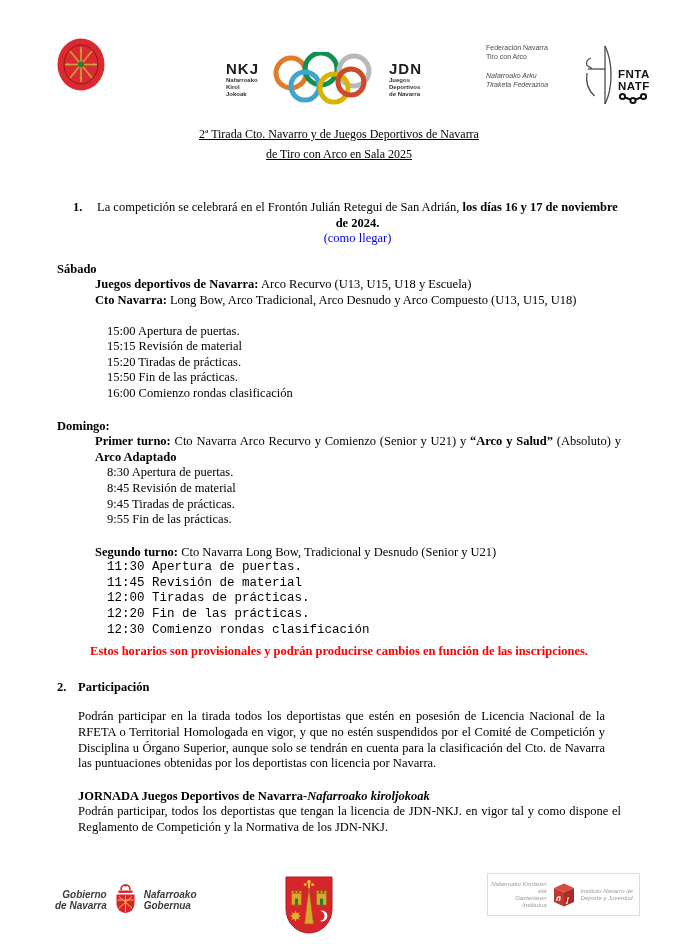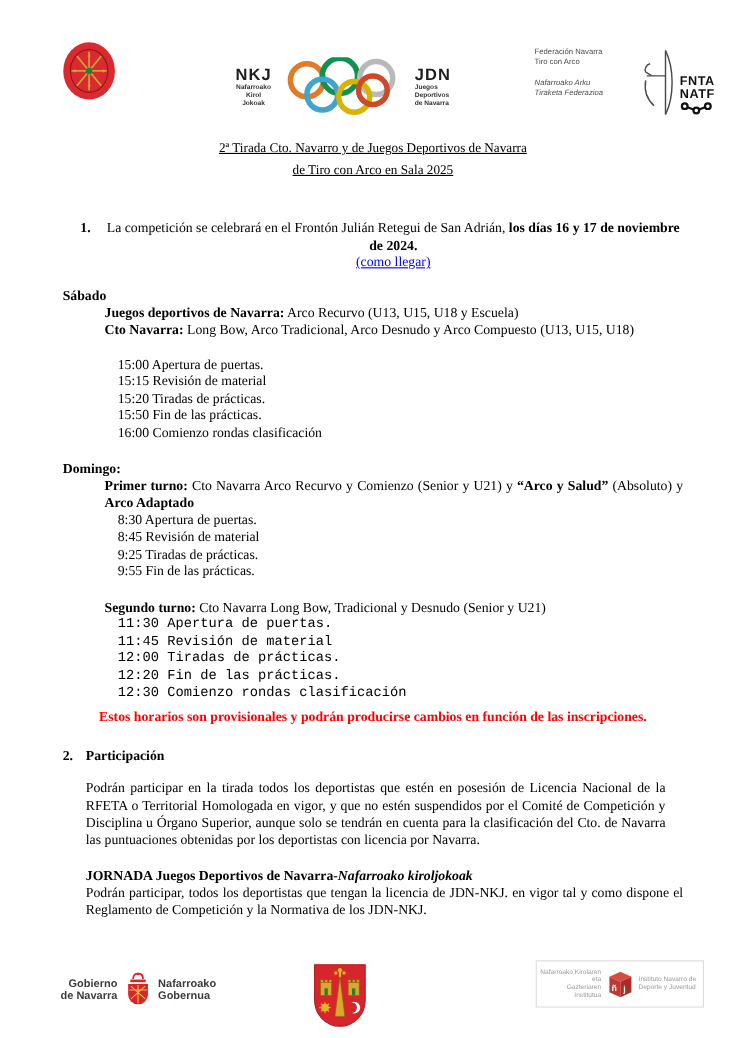--- a/index.html
+++ b/index.html
@@ -9,48 +9,48 @@
     background:#fff; overflow:hidden; color:#000;
     font-family:"Liberation Serif", serif;
     font-size:12.5px; line-height:15.6px;
   }
   
   .hdr-round { position:absolute; left:57px; top:38px; }
   .hdr-center { position:absolute; left:214px; top:52px; display:flex; align-items:center; gap:9px;
                 font-family:"Liberation Sans", sans-serif; }
   .abbr { font-weight:bold; font-size:15px; letter-spacing:1px; color:#1d1d1d; line-height:16px; }
   .tiny { font-weight:bold; font-size:6px; line-height:7px; color:#333; }
-  .nkj-block { text-align:center; }
+  .nkj-block { text-align:left;margin-left:12px; }
   .jdn-block { text-align:left; }
   .hdr-fnta { position:absolute; left:486px; top:44px; display:flex; align-items:flex-start; gap:5px;
               font-family:"Liberation Sans", sans-serif; }
   .fnta-text { font-size:7px; line-height:8.5px; color:#4a4a4a; width:88px; }
   .fnta-gap { height:11px; }
   .it { font-style:italic; }
   .fnta-abbr { font-weight:bold; font-size:11.5px; line-height:12px; color:#111; margin-top:24px; letter-spacing:.5px; }
   
   .content { position:absolute; left:57px; top:124px; width:564px; }
   .title { text-align:center; font-size:12px; line-height:20px; }
   .title span { text-decoration:underline; }
   .intro { display:flex; margin-top:36px; }
   .intro-num { font-weight:bold; margin-left:16px; width:21px; flex:none; }
   .intro-body { flex:1; text-align:center; }
-  .link { color:var(--c-link,#0000EE); text-decoration:underline; cursor:pointer; }
+  .link { color:var(--c-link,#0000EE); cursor:pointer; }
   .h-day { font-weight:bold; margin-top:15px; }
   .ind1 { padding-left:38px; }
   .just { text-align:justify; }
   .times { padding-left:50px; margin-top:15px; }
   .mt { margin-top:17px; }
   .notice { margin-top:6px; text-align:center; font-weight:bold; color:var(--c-notice,#FF0000); }
   .sec2head { margin-top:20px; font-weight:bold; }
   .sec2head .n { display:inline-block; width:21px; }
   .para { margin:14px 16px 0 21px; text-align:justify; }
   .jornada { margin:17px 0 0 21px; }
   
-  .footer { position:absolute; left:0; top:872px; width:572px; height:68px; }
+  .footer { position:absolute; left:0; top:872px; width:572px; height:68px;font-style:italic; }
   .gob { position:absolute; left:55px; top:12px; display:flex; align-items:center; gap:5px;
          font-family:"Liberation Sans", sans-serif; font-weight:bold; font-size:10px; line-height:11px; color:#3c3c3c; }
   .gob-l { text-align:right; }
   .san-adrian { position:absolute; left:283px; top:3px; }
   .indj { position:absolute; left:487px; top:1px; width:153px; height:43px; border:1px solid #dcdcdc;
           display:flex; align-items:center; justify-content:center; gap:4px;
           font-family:"Liberation Sans", sans-serif; font-size:6px; line-height:7px; color:#9a9a9a; }
   .indj-l { text-align:right; width:56px; }
   .indj-r { text-align:left; width:56px; }
 </style>
@@ -157,21 +157,21 @@
         <div>16:00 Comienzo rondas clasificación</div>
       </div>
     </div>
 
     <div>
       <div class="h-day mt">Domingo:</div>
       <div class="ind1 just"><b>Primer turno:</b><span> Cto Navarra Arco Recurvo y Comienzo (Senior y U21) y </span><b>“Arco y Salud”</b><span> (Absoluto) y </span><b>Arco Adaptado</b></div>
       <div class="times" style="margin-top:0;">
         <div>8:30 Apertura de puertas.</div>
         <div>8:45 Revisión de material</div>
-        <div>9:25 Tiradas de prácticas.</div>
+        <div>9:45 Tiradas de prácticas.</div>
         <div>9:55 Fin de las prácticas.</div>
       </div>
       <div class="ind1 mt"><b>Segundo turno:</b><span> Cto Navarra Long Bow, Tradicional y Desnudo (Senior y U21)</span></div>
       <div class="times" style="margin-top:0;font-family:Liberation Mono, monospace;">
         <div>11:30 Apertura de puertas.</div>
         <div>11:45 Revisión de material</div>
         <div>12:00 Tiradas de prácticas.</div>
         <div>12:20 Fin de las prácticas.</div>
         <div>12:30 Comienzo rondas clasificación</div>
       </div>

